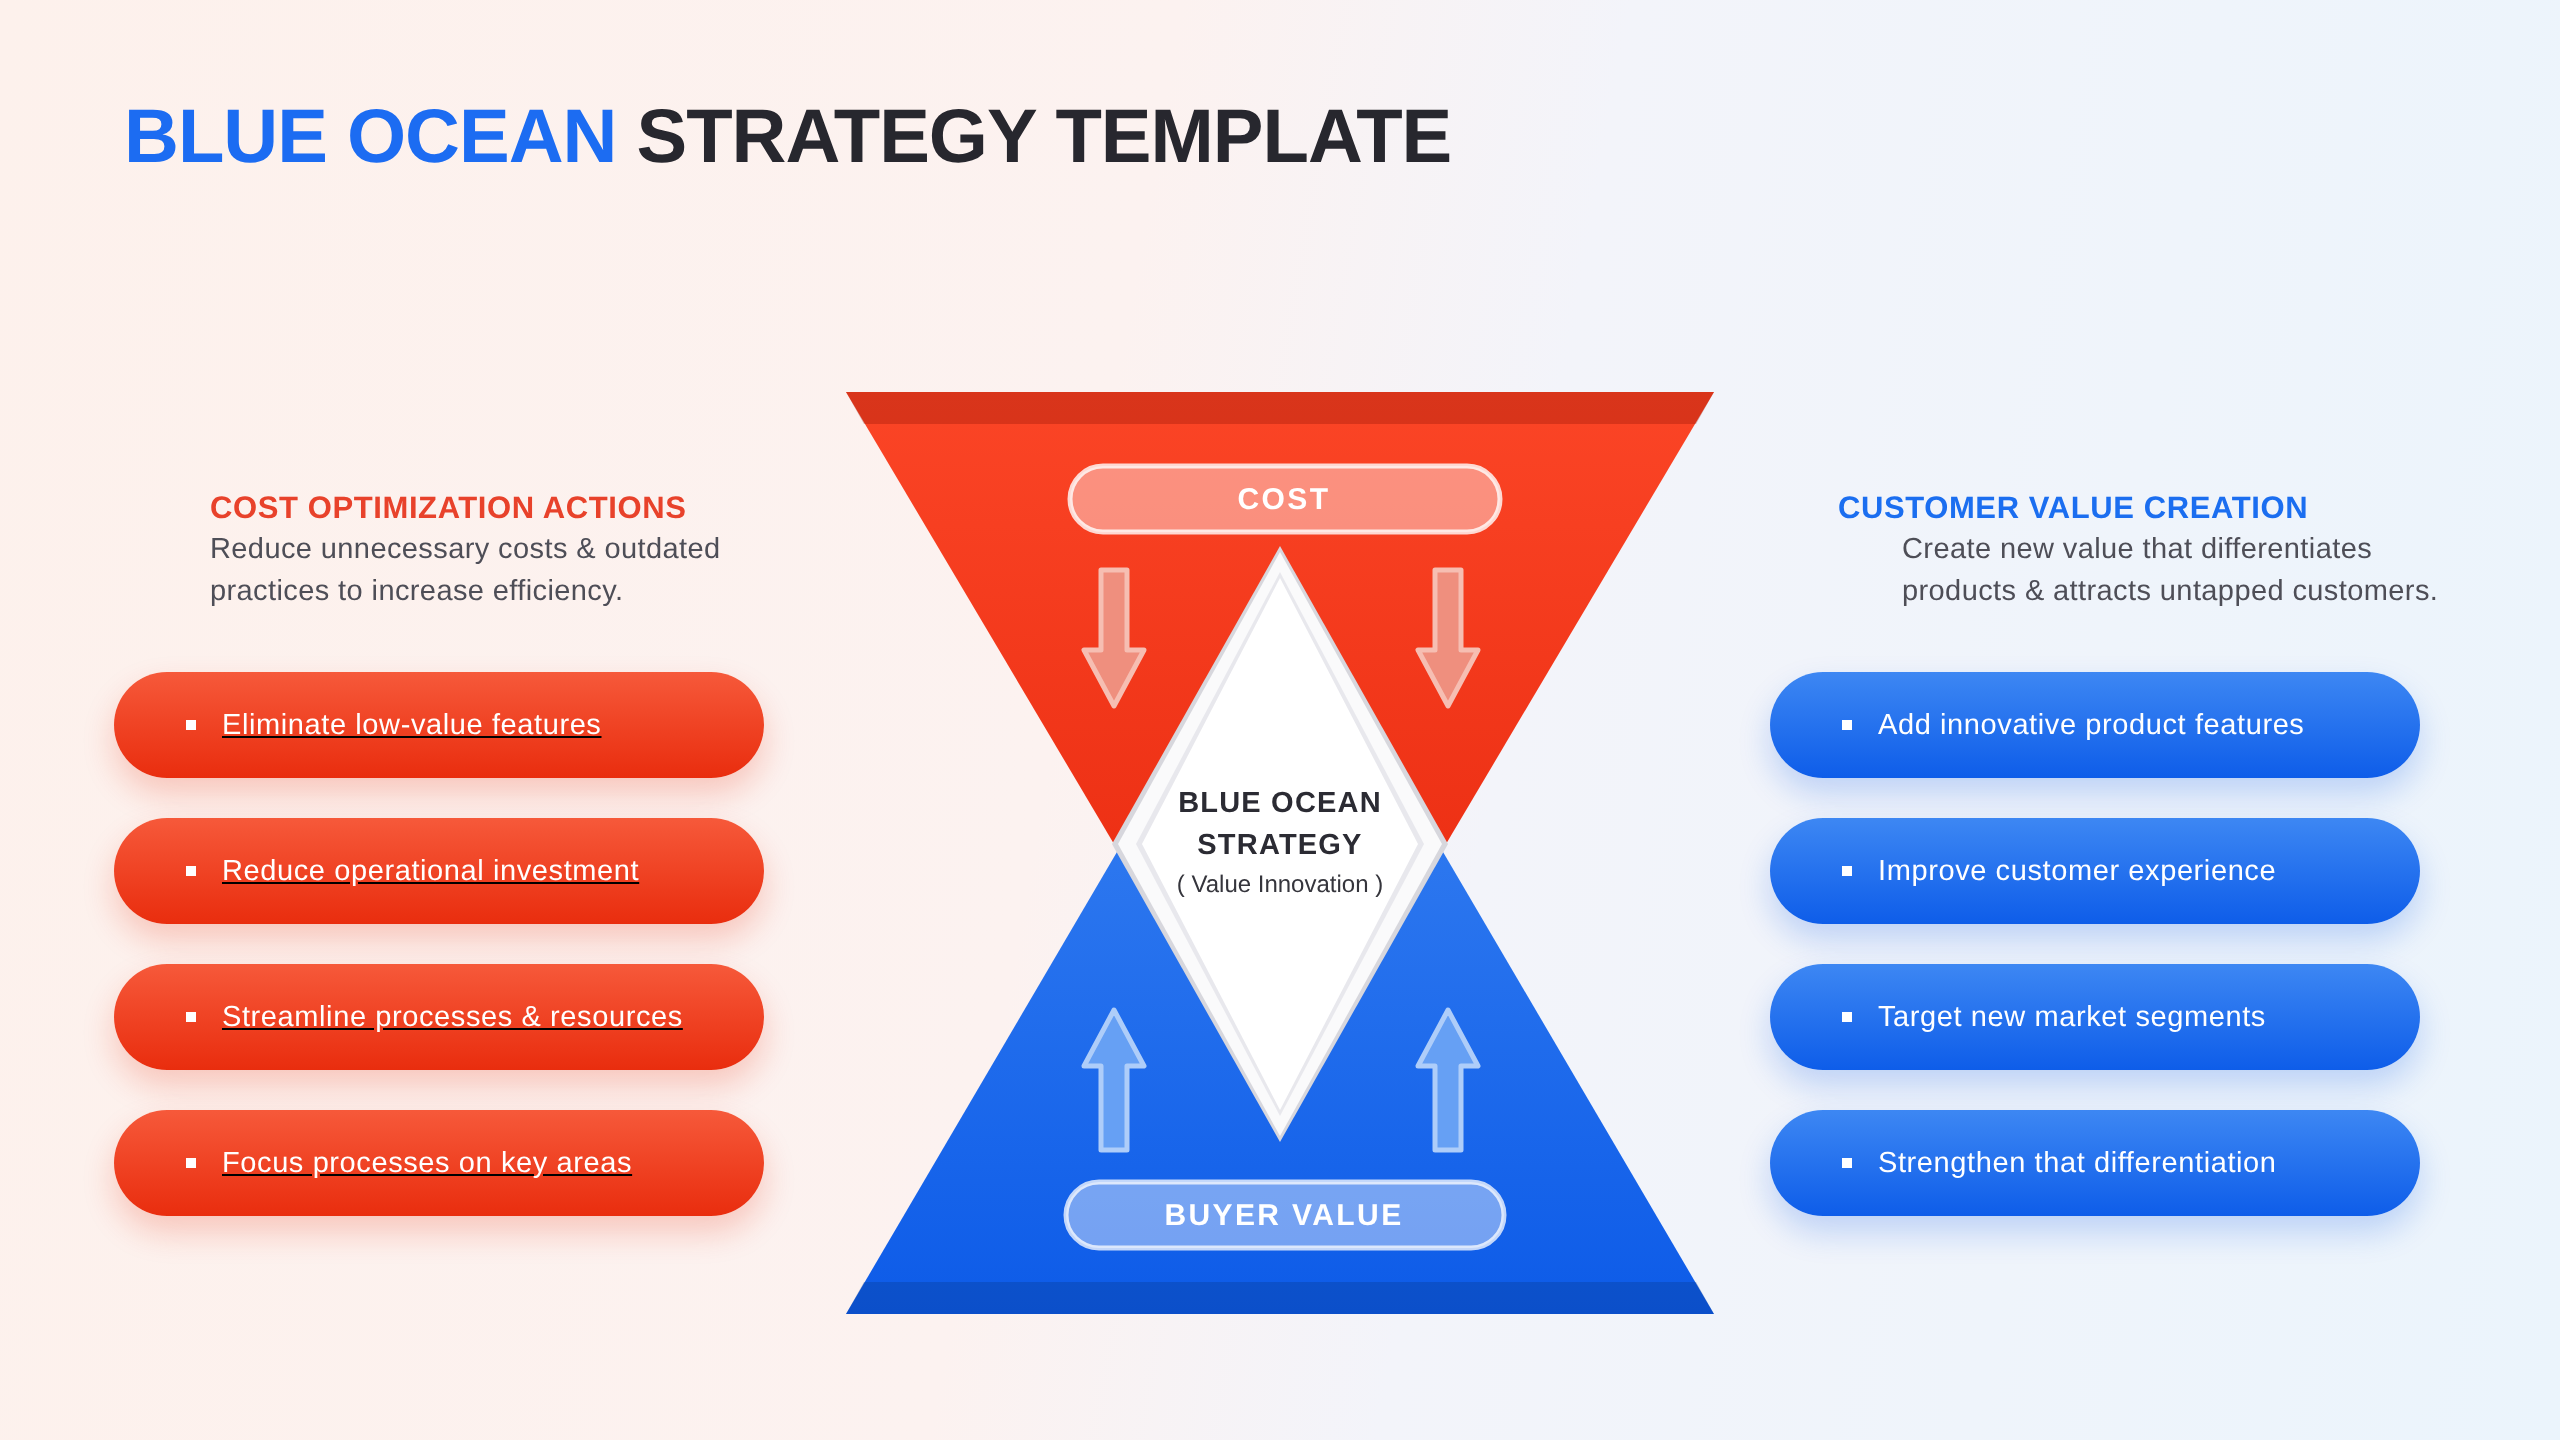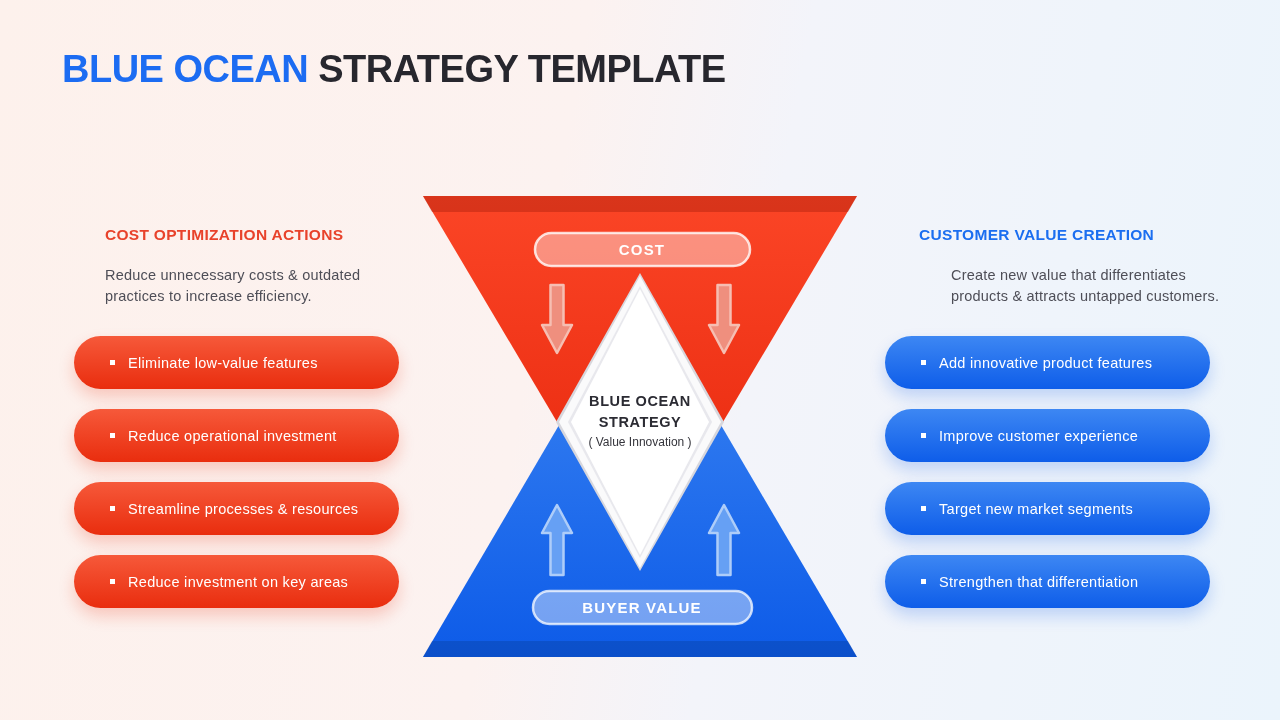--- a/index.html
+++ b/index.html
@@ -20,33 +20,33 @@
     white-space: nowrap;
   }
   .title .hl { color: #1c6cf2; }
   .title .rest { color: #27272e; margin-left: 10px; }
   .subtitle {
     position: absolute; left: 64px; top: 104px;
     font-size: 15px; line-height: 20px; color: #43434c; letter-spacing: 0.2px;
   }
   
   .side-head {
-    position: absolute; top: 226px;
+    position: absolute; top: 246px;
     font-size: 15.5px; font-weight: bold; letter-spacing: 0.3px;
   }
   .side-head.left  { left: 105px; color: #e8422b; }
   .side-head.right { left: 919px; color: #1b6ef0; }
   .side-desc {
     position: absolute; top: 265px;
     font-size: 14.5px; line-height: 21px; color: #4e4e57; letter-spacing: 0.2px;
   }
   .side-desc.left  { left: 105px; }
   .side-desc.right { left: 919px; margin-left: 32px; }
   .pill-col { position: absolute; top: 336px; width: 325px; }
-  .pill-col.left  { left: 74px; }
+  .pill-col.left  { left: 57px; text-decoration: underline; }
   .pill-col.right { left: 885px; }
   .pill {
     height: 53px; border-radius: 27px; margin-bottom: 20px;
     display: flex; align-items: center; padding-left: 36px;
   }
   .pill.red {
     background: linear-gradient(180deg, #f6593a 0%, #e92d0e 100%);
     box-shadow: 0 8px 16px rgba(233,45,14,0.22);
   }
   .pill.blue {
@@ -83,21 +83,21 @@
     <div class="pill red">
       <span class="bullet"></span>
       <span class="label">Reduce operational investment</span>
     </div>
     <div class="pill red">
       <span class="bullet"></span>
       <span class="label">Streamline processes &amp; resources</span>
     </div>
     <div class="pill red">
       <span class="bullet"></span>
-      <span class="label">Reduce investment on key areas</span>
+      <span class="label">Focus processes on key areas</span>
     </div>
   </div>
 
   <div class="side-head right">CUSTOMER VALUE CREATION</div>
   <div class="side-desc right">
     <div>Create new value that differentiates</div>
     <div>products &amp; attracts untapped customers.</div>
   </div>
   <div class="pill-col right">
     <div class="pill blue">

